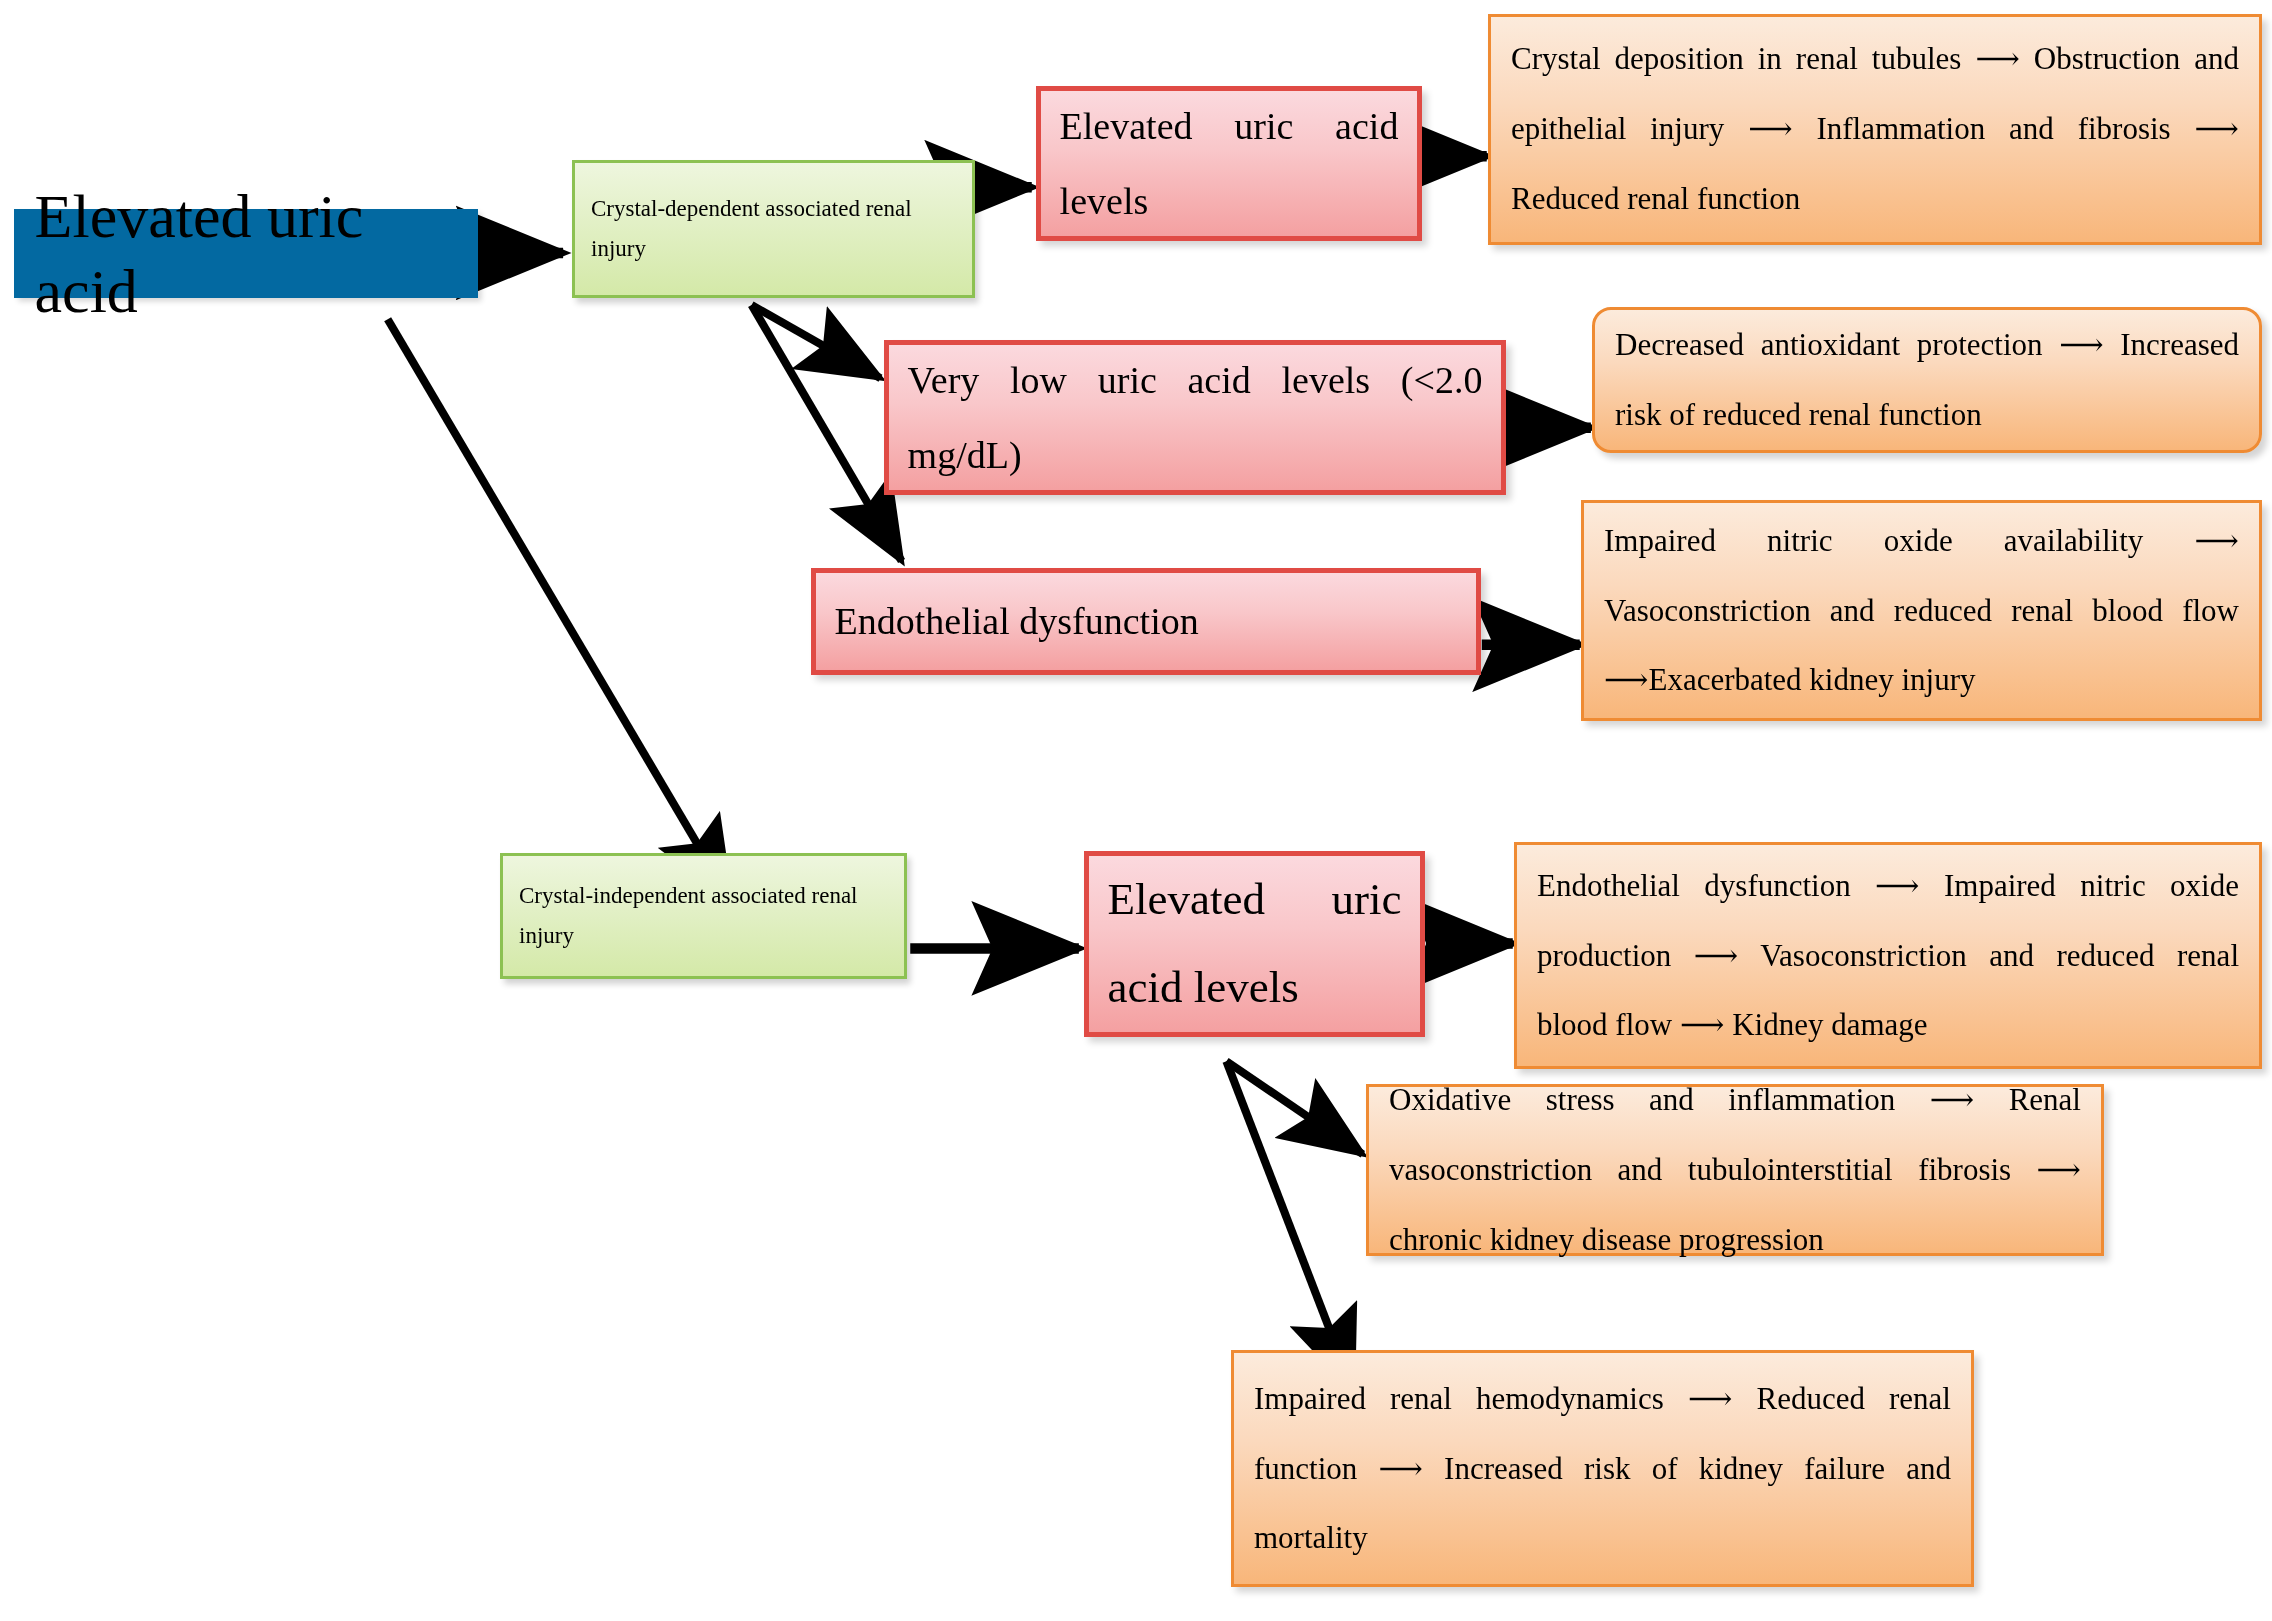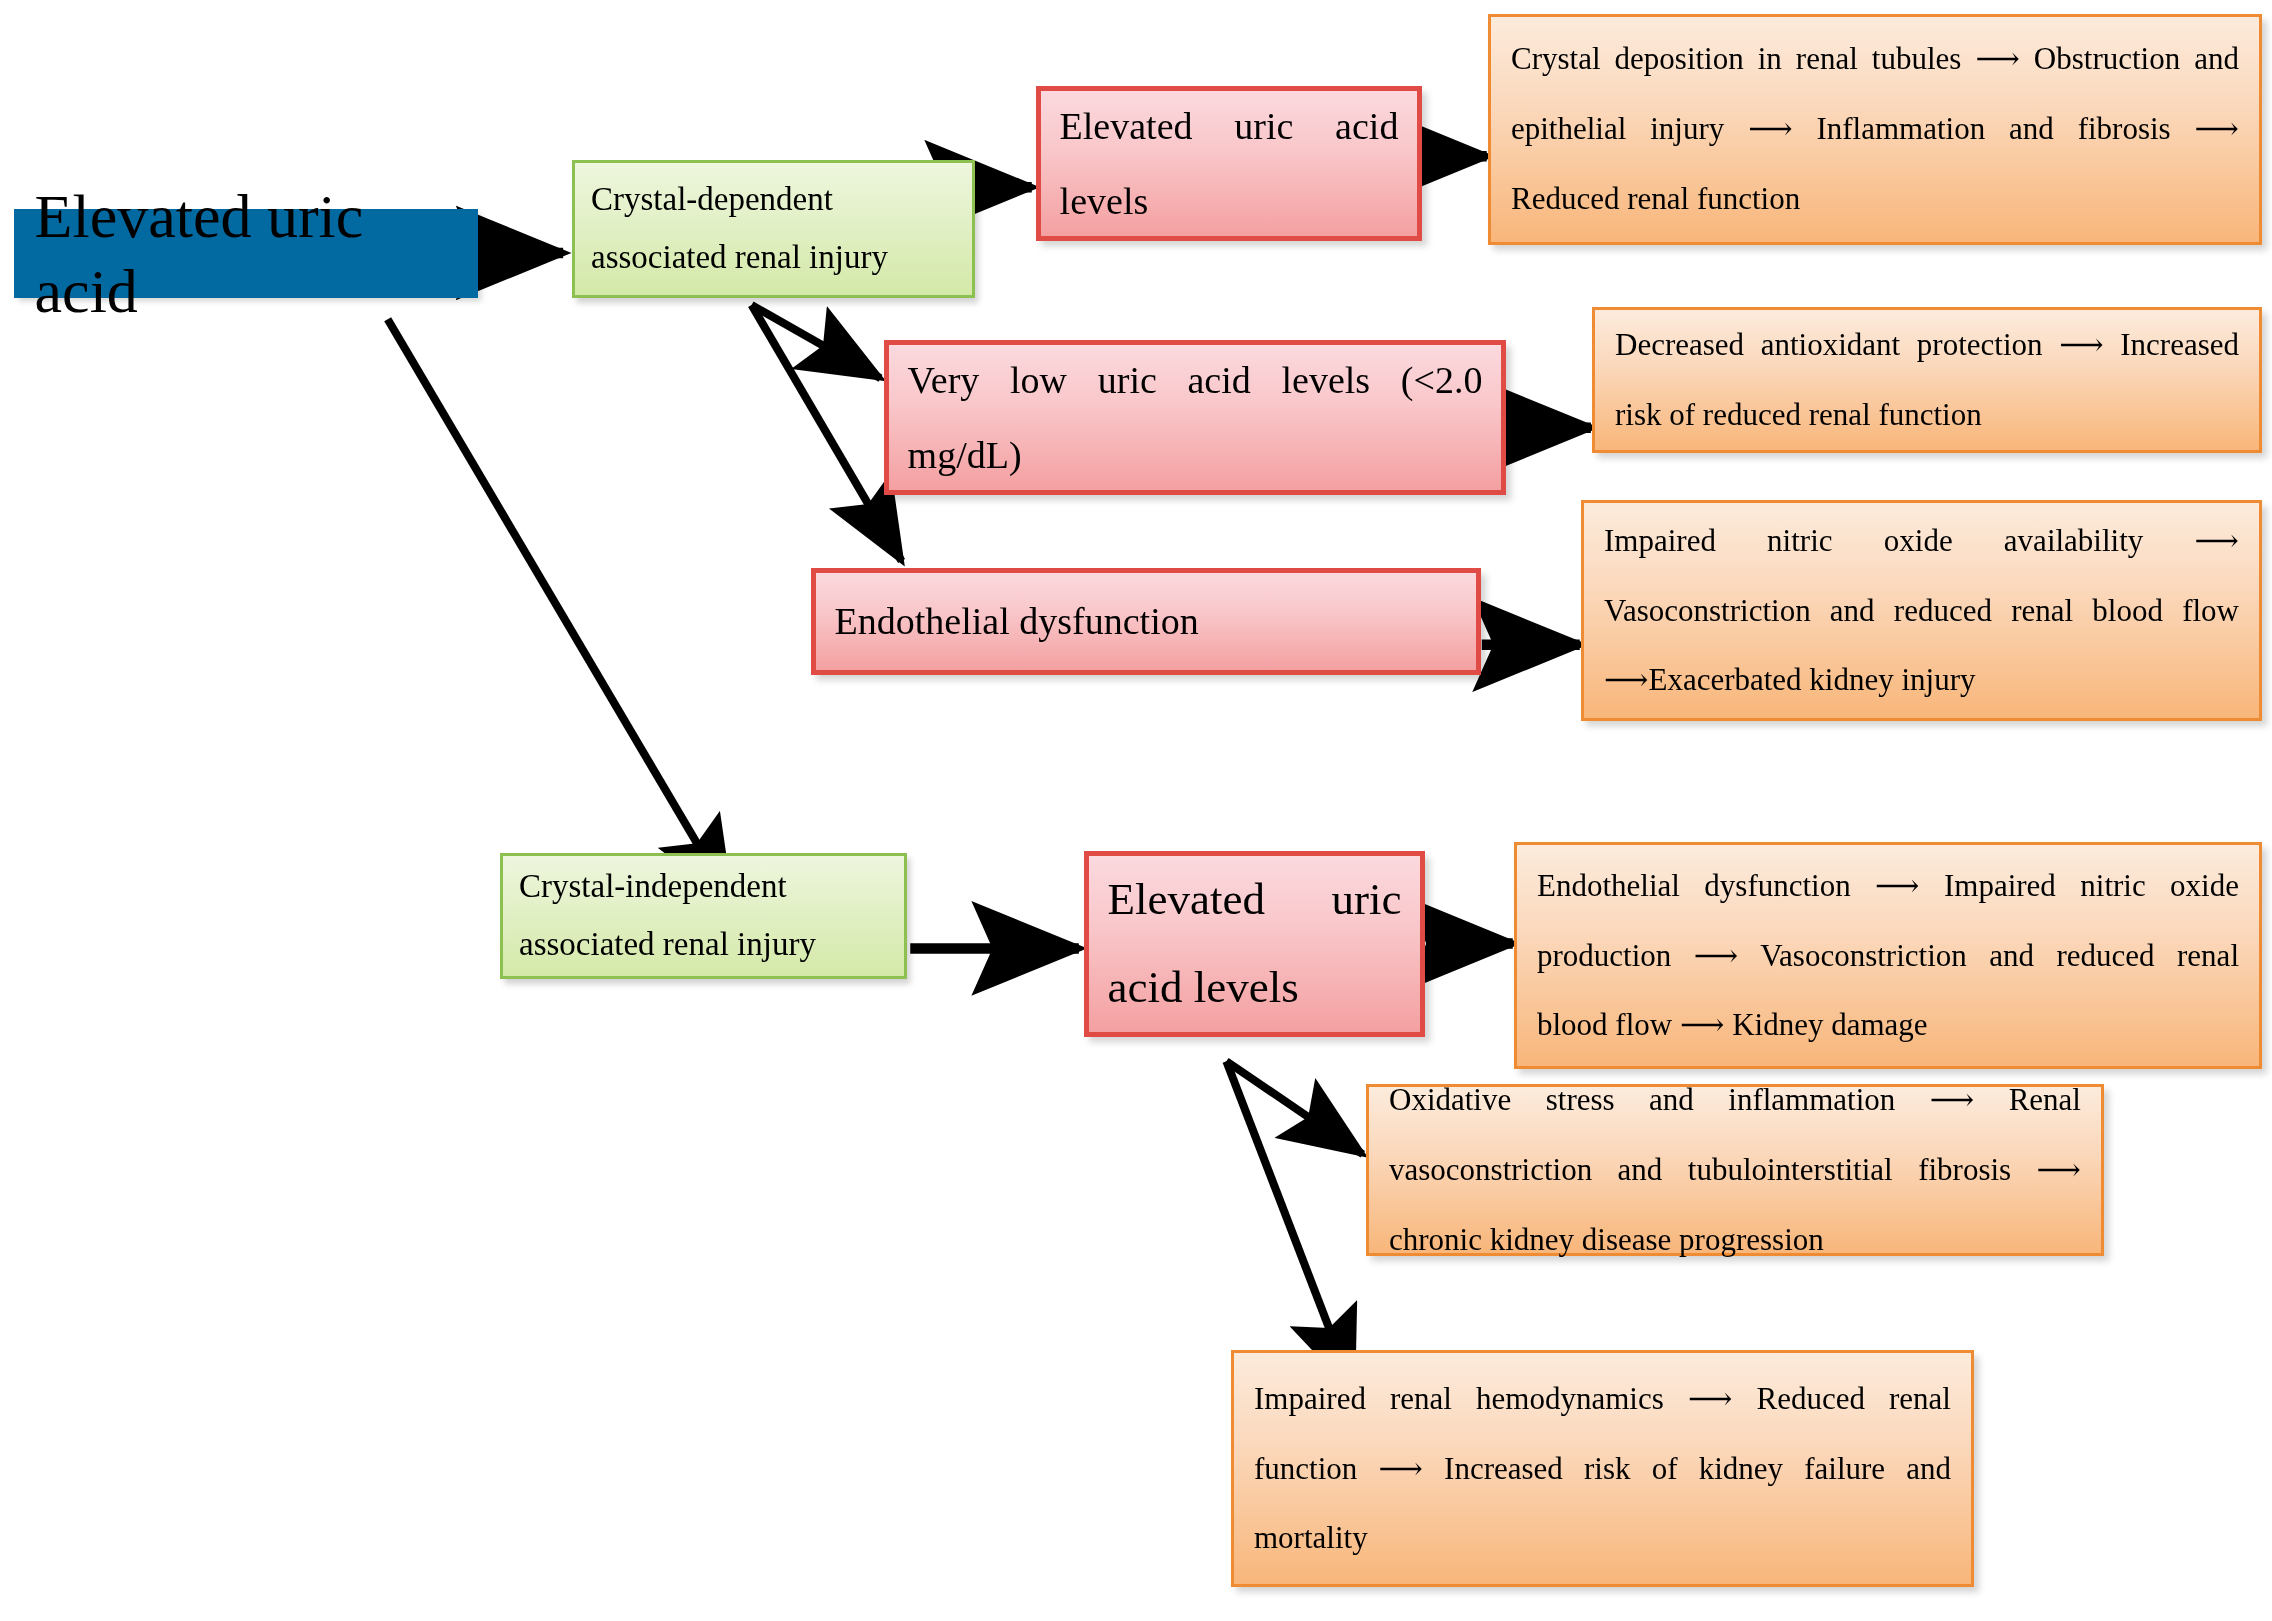--- a/index.html
+++ b/index.html
@@ -45,21 +45,21 @@
     font-size: 62px;
     line-height: 1.2;
     box-shadow: 3.7px 4.3px 5.6px rgba(0,0,0,0.16);
   }
 
   
   .green-grad {
     background: linear-gradient(to bottom, #eef6de 0%, #e2f0c6 45%, #d4e9a8 100%);
     border: 3.1px solid #8cc152;
     padding: 8.7px 16px;
-    font-size: 33px;
+    font-size: 23px;
     line-height: 1.75;
     box-shadow: 4.3px 5px 6.2px rgba(0,0,0,0.18);
   }
 
   
   .pink-grad {
     background: linear-gradient(to bottom, #fbd9de 0%, #f9c7ca 40%, #f4a0a1 100%);
     border: 5.6px solid #e04b45;
     padding: 10px 18.6px;
     font-size: 38px;
@@ -131,21 +131,21 @@
   </div>
 
   <div class="node orange-grad" style="left:1488px; top:13.6px; width:774px; height:231px;">
     <span class="txt">Crystal deposition in renal tubules ⟶ Obstruction and epithelial injury ⟶ Inflammation and fibrosis ⟶ Reduced renal function</span>
   </div>
 
   <div class="node pink-grad" style="left:884px; top:340px; width:622px; height:155px;">
     <span class="txt">Very low uric acid levels (&lt;2.0 mg/dL)</span>
   </div>
 
-  <div class="node orange-grad" style="left:1592px; top:307px; width:670px; height:146px;">
+  <div class="node orange-grad" style="left:1592px; top:307px; width:670px; height:146px;border-radius:19px;">
     <span class="txt">Decreased antioxidant protection ⟶ Increased risk of reduced renal function</span>
   </div>
 
   <div class="node pink-grad" style="left:811px; top:568px; width:670px; height:107px;">
     <span class="txt">Endothelial dysfunction</span>
   </div>
 
   <div class="node orange-grad" style="left:1581px; top:500px; width:681px; height:221px;">
     <span class="txt">Impaired nitric oxide availability ⟶ Vasoconstriction and reduced renal blood flow ⟶Exacerbated kidney injury</span>
   </div>

